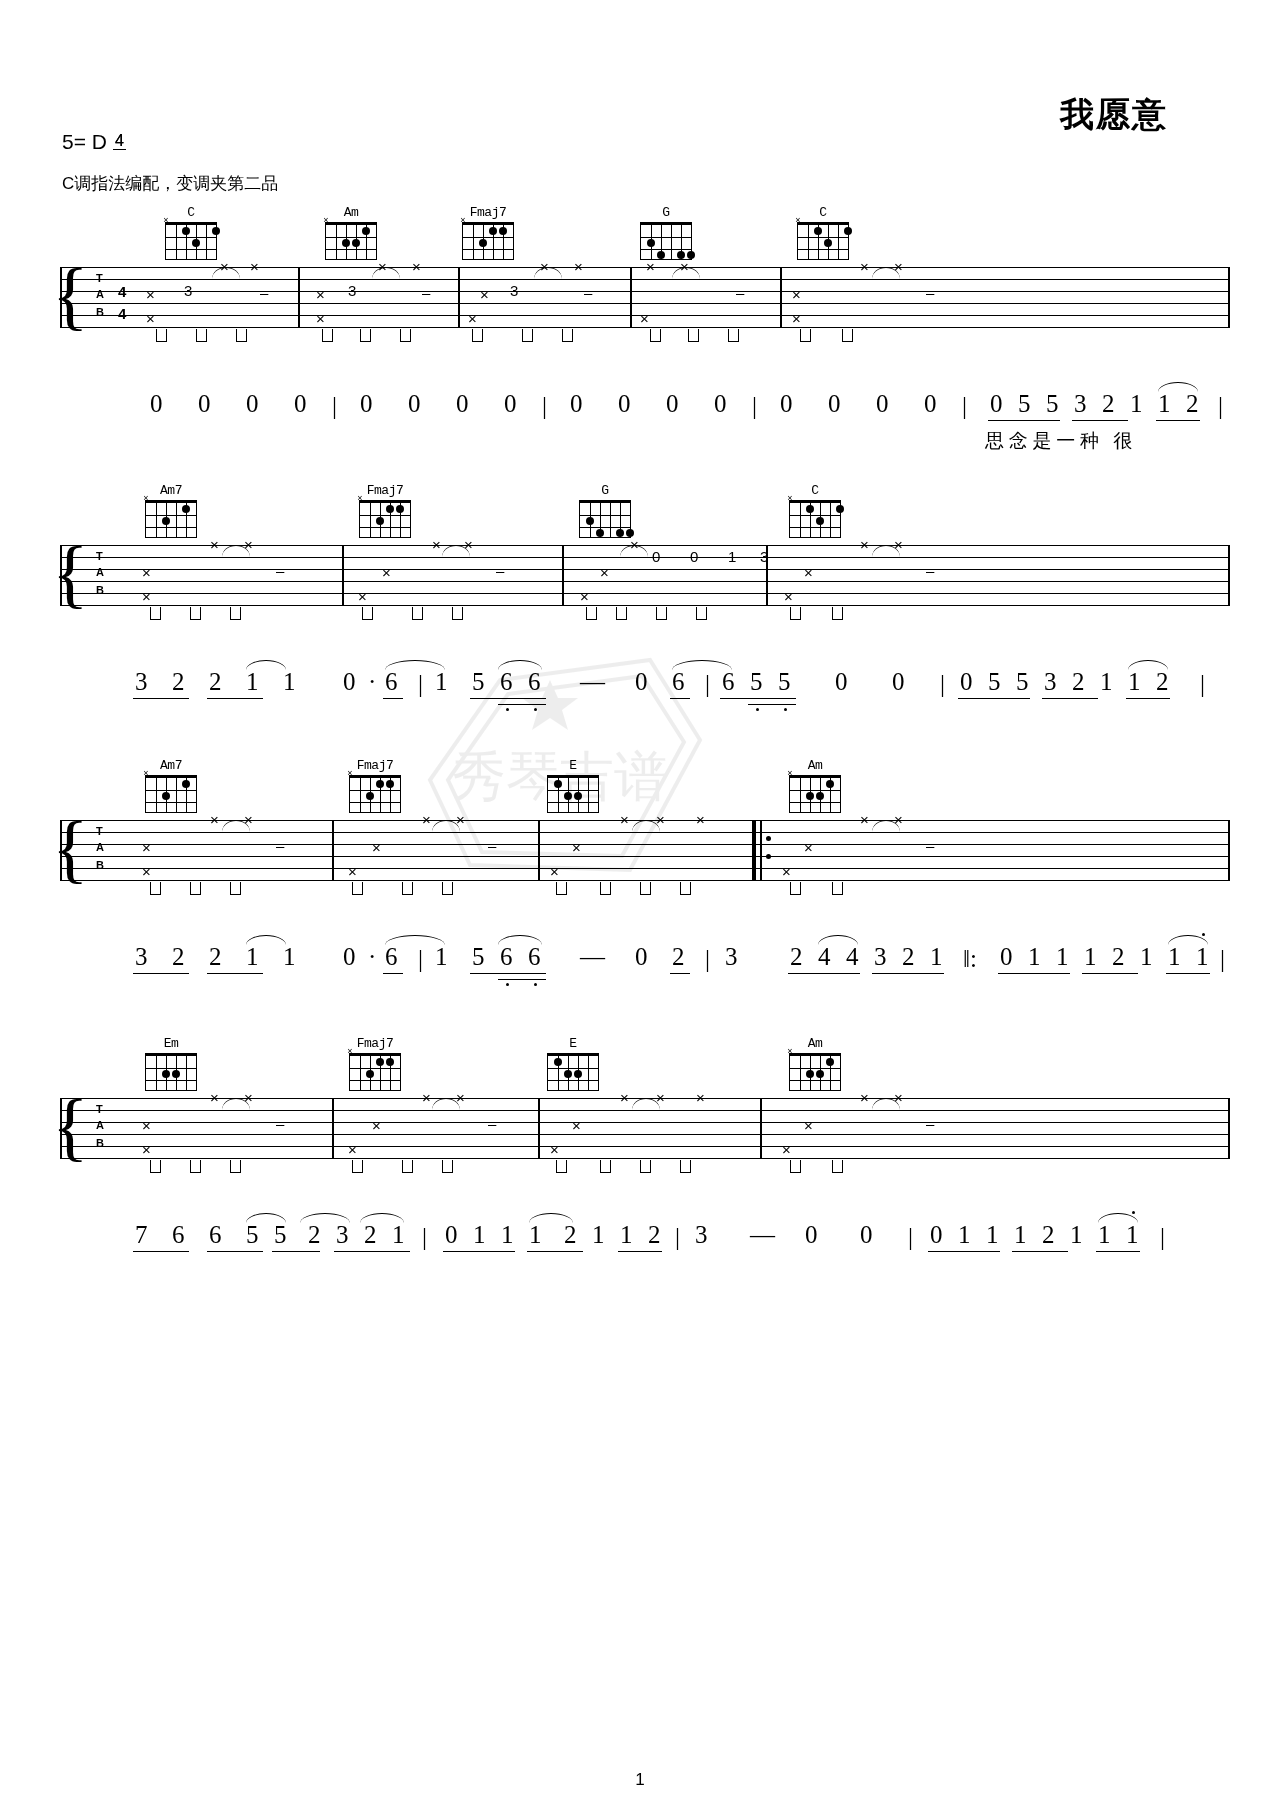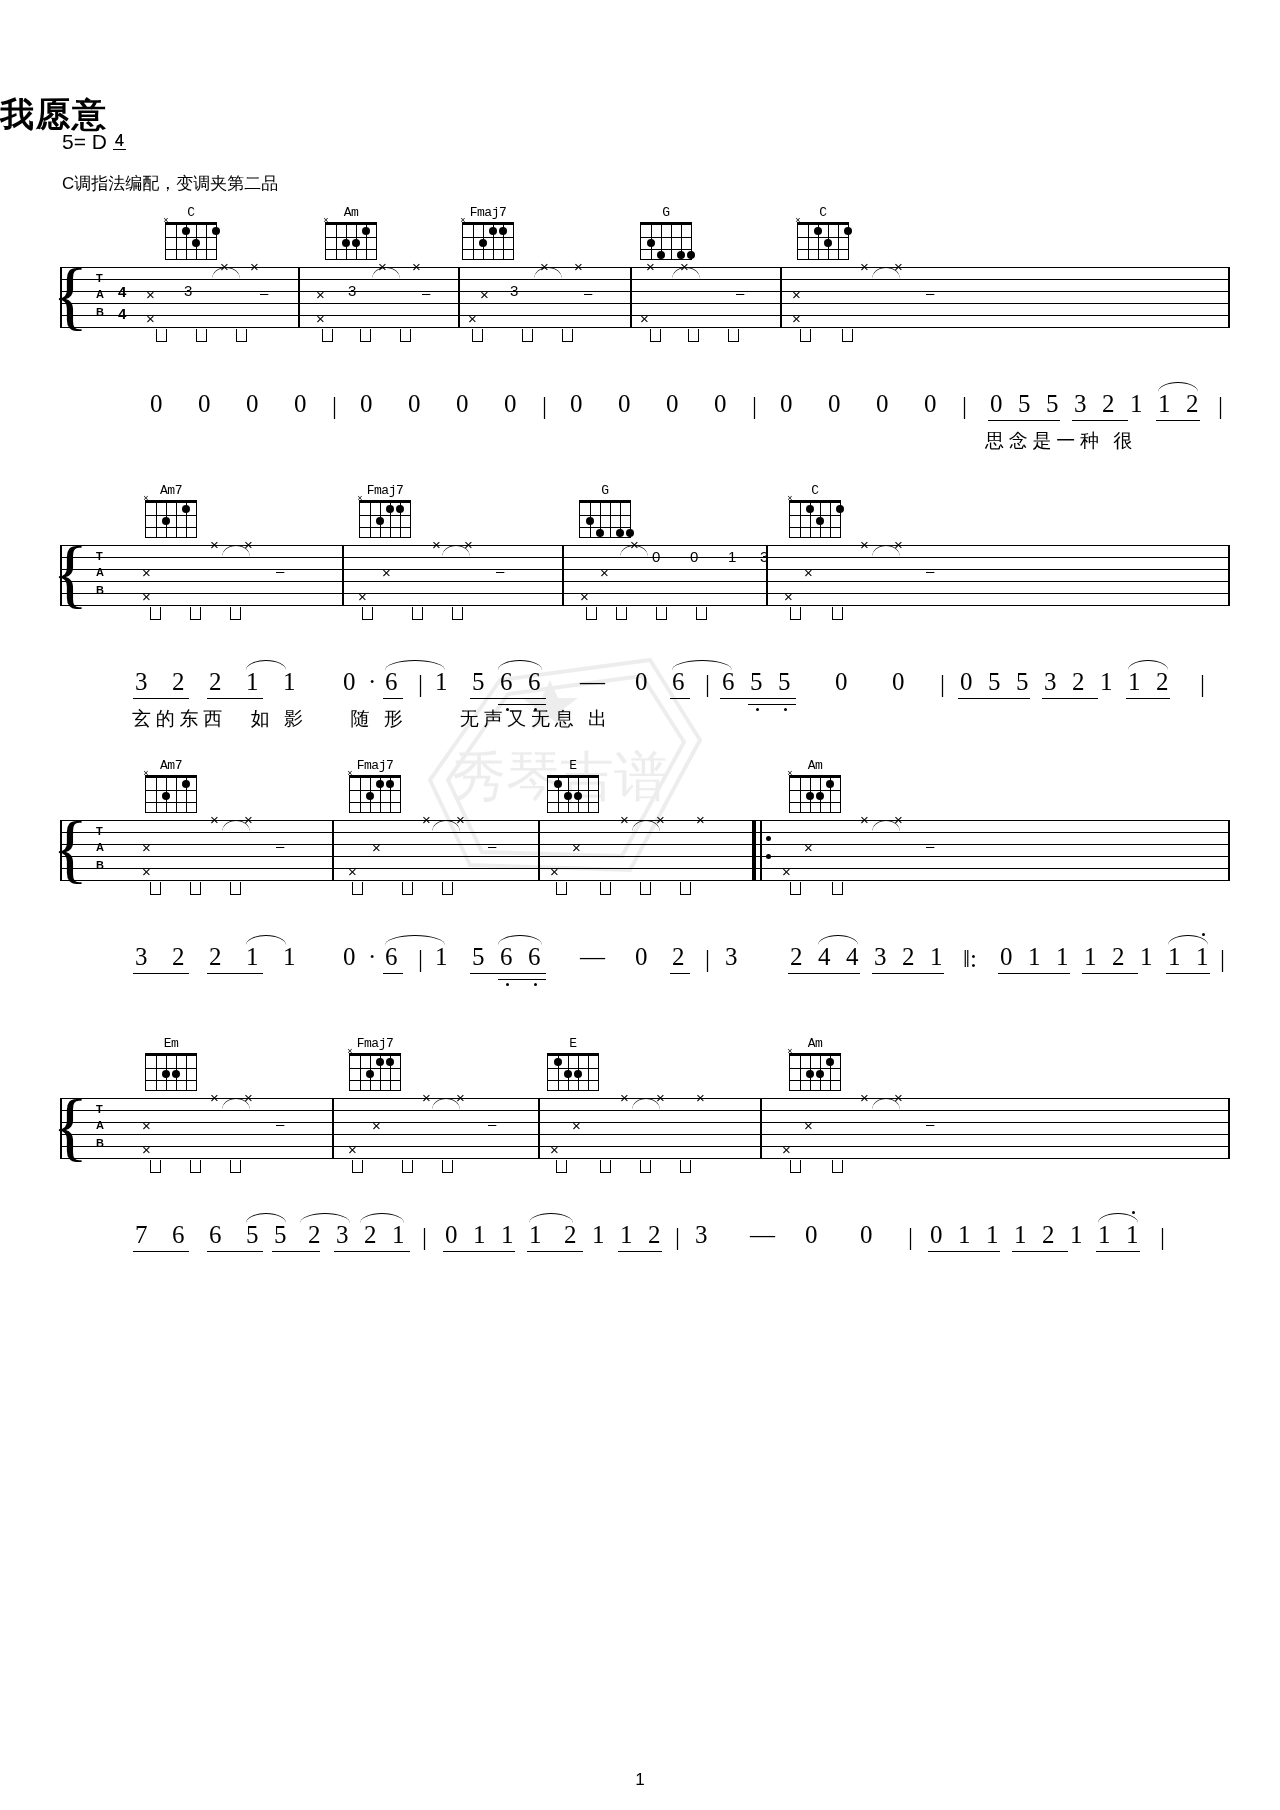--- a/index.html
+++ b/index.html
@@ -20,21 +20,21 @@
     left: 0; top: 0;
     width: 1280px;
     height: 1810px;
   }
   
   .title {
     position: absolute;
     top: 92px;
     left: 0;
     width: 1168px;
-    text-align: left;
+    text-align: right;
     font-size: 34px;
     font-weight: bold;
     letter-spacing: 2px;
   }
   .artist {
     position: absolute;
     top: 140px;
     left: 0;
     width: 1280px;
     text-align: center;
@@ -604,21 +604,20 @@
         <span class="tie" style="left:186px; top:-8px; width:40px"></span>
         <span class="tie" style="left:325px; top:-8px; width:60px"></span>
         <span class="tie" style="left:438px; top:-8px; width:44px"></span>
         <span class="tie" style="left:612px; top:-8px; width:60px"></span>
         <span class="tie" style="left:1068px; top:-8px; width:40px"></span>
         <span class="dotover" style="left:446px; top:40px"></span>
         <span class="dotover" style="left:474px; top:40px"></span>
         <span class="dotover" style="left:696px; top:40px"></span>
         <span class="dotover" style="left:724px; top:40px"></span>
       </div>
-      <div class="lyricrow" style="left:72px; top:38px;">玄 的 东 西      如   影          随   形            无 声 又 无 息   出</div>
     </div>
   </div>
 
   <div class="system" style="top:758px;">
     <div class="chordbox" style="left:138px; top:0;">
       <div class="chordname">Am7</div>
       <div class="grid">
         <div class="v" style="left:10px"></div>
           <div class="v" style="left:20px"></div>
         <div class="v" style="left:30px"></div>

